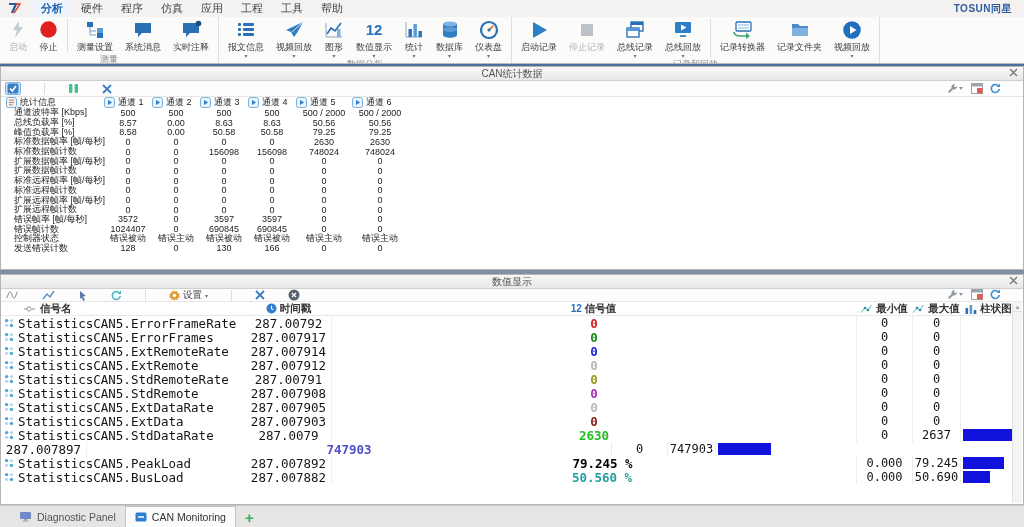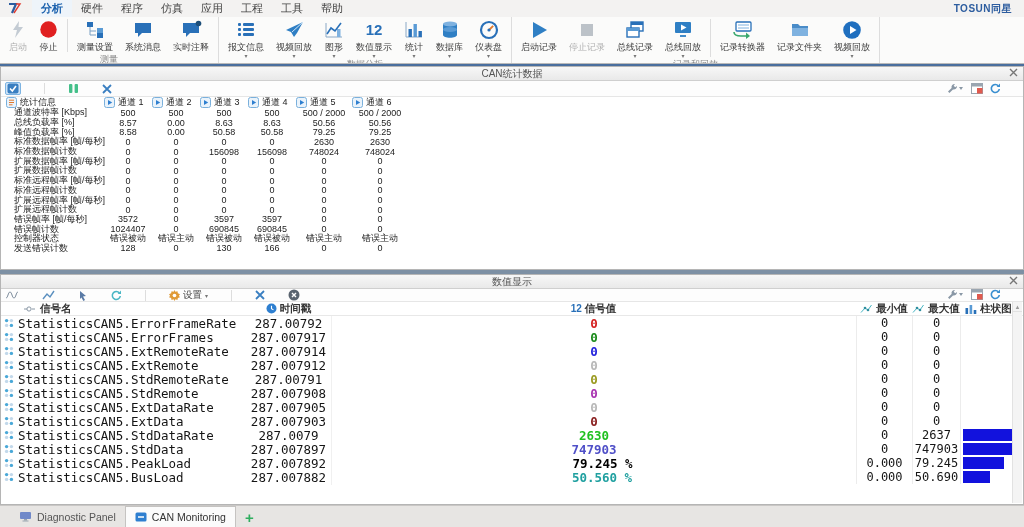--- a/index.html
+++ b/index.html
@@ -865,31 +865,20 @@
         </div>
         <div class="g-time">287.0079</div>
         <div class="g-val" style="color: rgb(32, 192, 32);">2630</div>
         <div class="g-min">0</div>
         <div class="g-max">2637</div>
         <div class="g-bar">
           <div class="bar" style="width: 53px; background: rgb(18, 18, 221);"></div>
         </div>
       </div>
       <div class="g-row">
-        <div class="g-name">
-          <span class="icon">
-            <svg width="10" height="10">
-              <circle cx="2.6" cy="2.6" r="1.7" fill="#49a8d8"></circle>
-              <circle cx="7.4" cy="2.6" r="1.7" fill="#c2d8ea"></circle>
-              <circle cx="2.6" cy="7.4" r="1.7" fill="#c2d8ea"></circle>
-              <circle cx="7.4" cy="7.4" r="1.7" fill="#49a8d8"></circle>
-            </svg>
-          </span>
-          <span>StatisticsCAN5.StdData</span>
-        </div>
         <div class="g-time">287.007897</div>
         <div class="g-val" style="color: rgb(80, 80, 200);">747903</div>
         <div class="g-min">0</div>
         <div class="g-max">747903</div>
         <div class="g-bar">
           <div class="bar" style="width: 53px; background: rgb(18, 18, 221);"></div>
         </div>
       </div>
       <div class="g-row">
         <div class="g-name">

